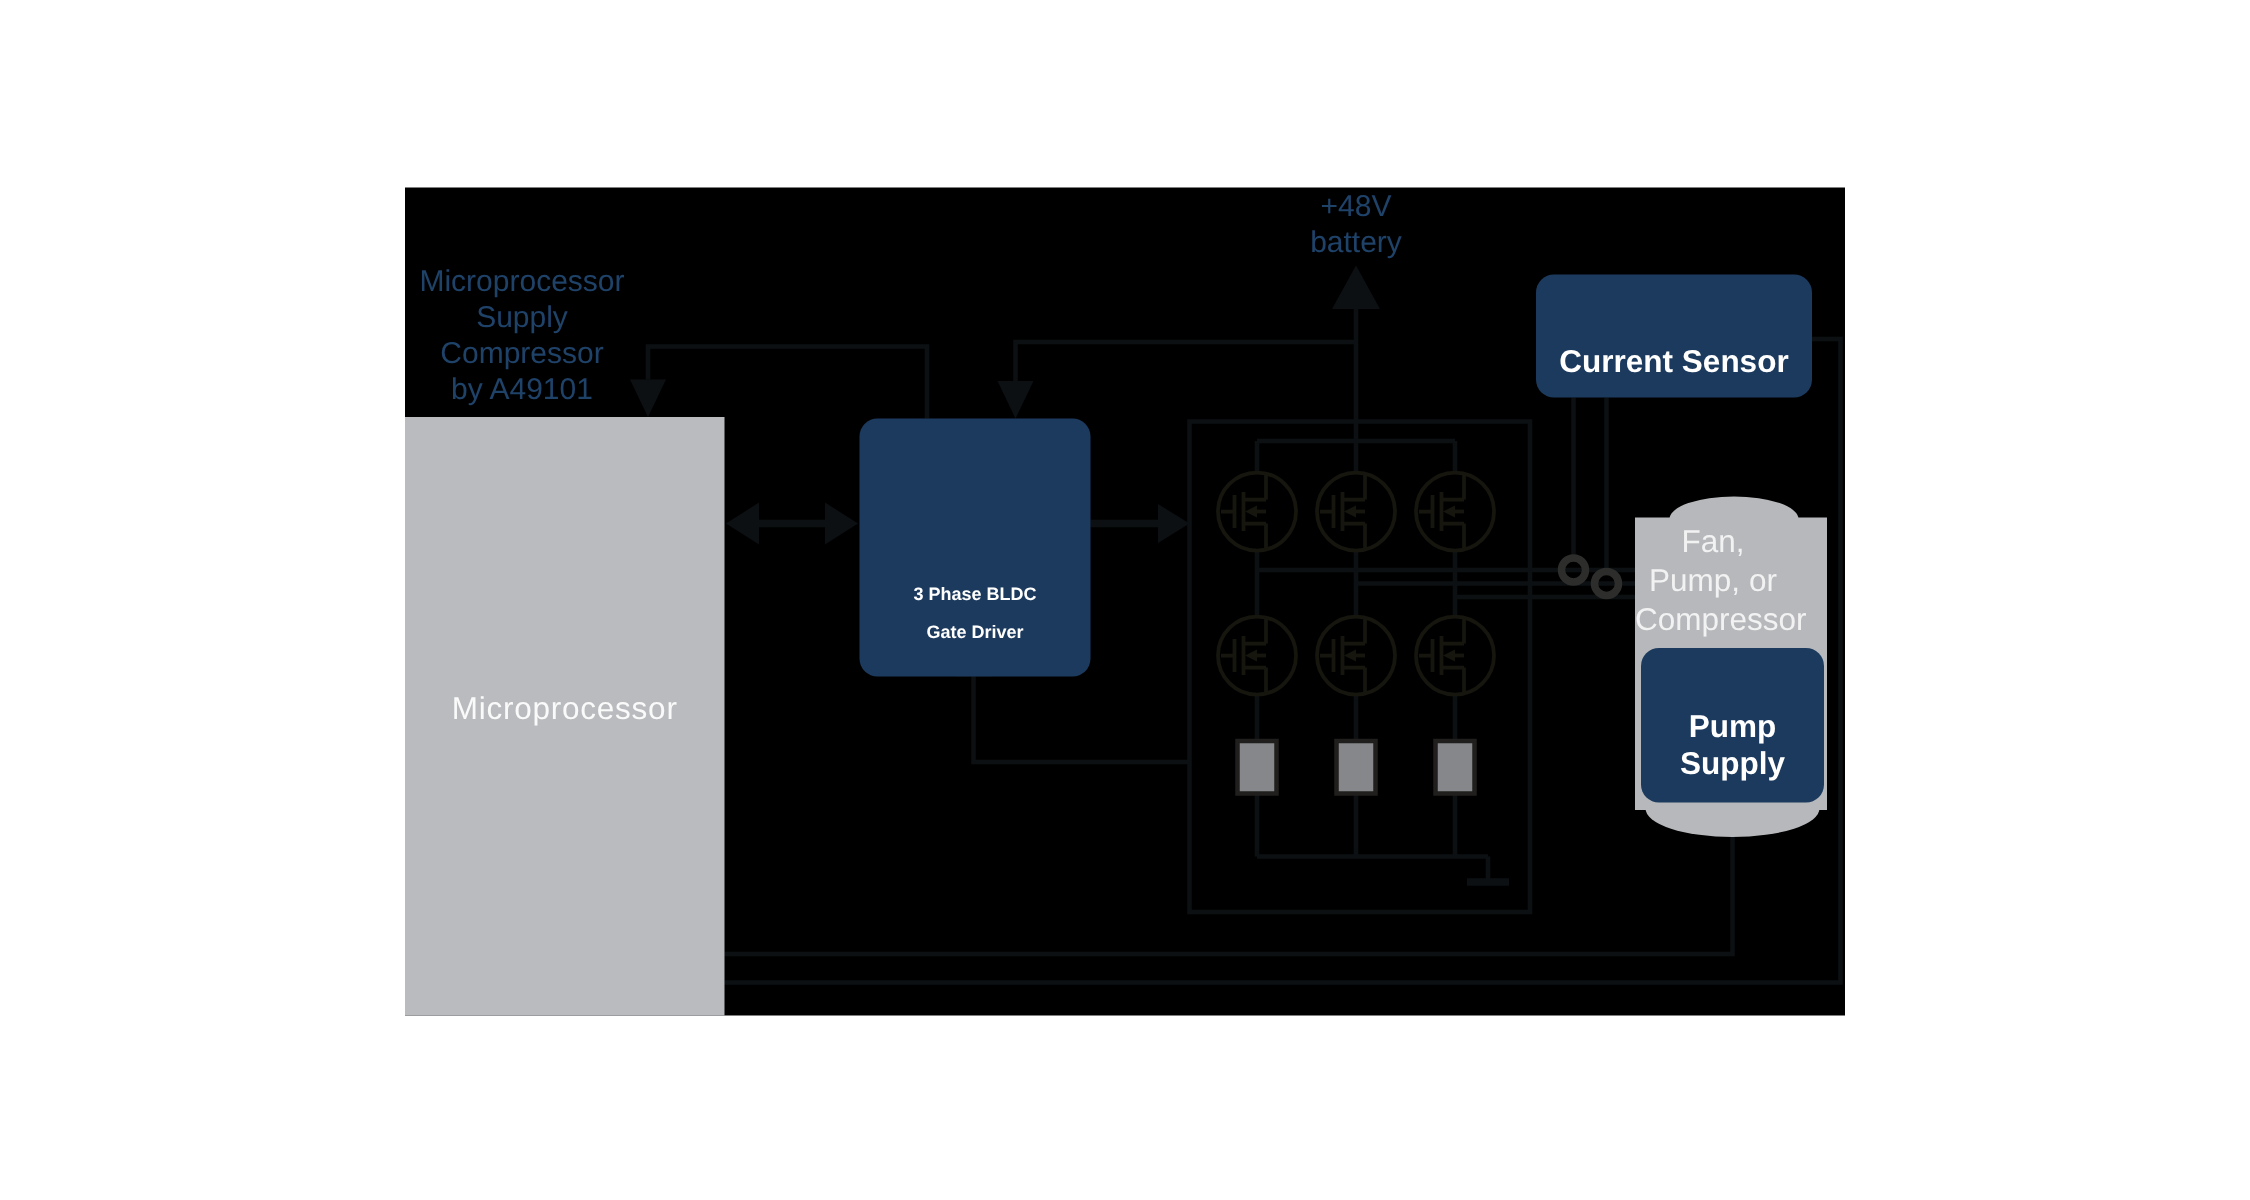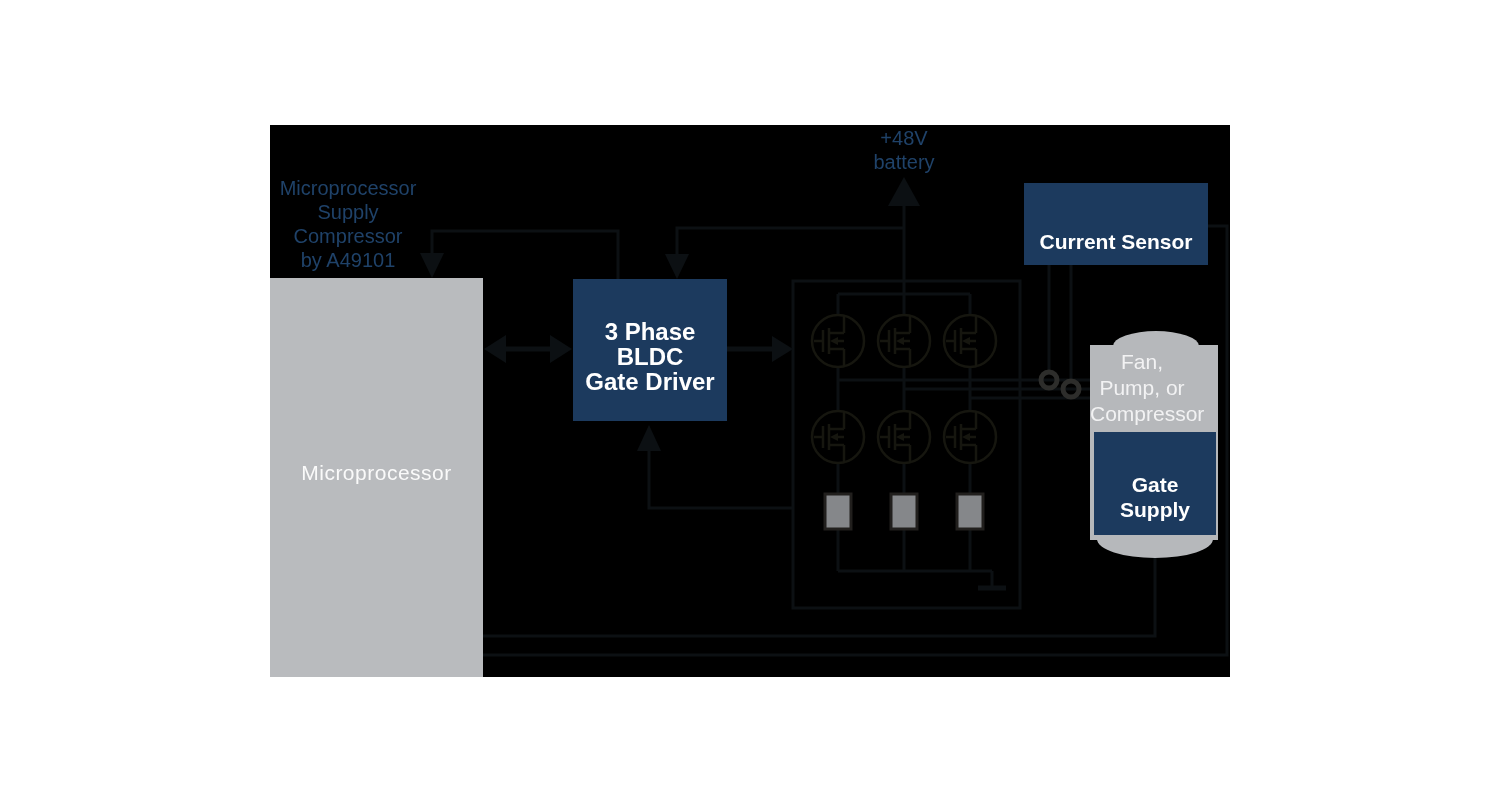--- a/index.html
+++ b/index.html
@@ -12,38 +12,39 @@
   #canvas{
     left:270px;top:125px;width:960px;height:552px;
     background:var(--canvas,#000);
   }
   #circuit-svg{left:0;top:0;width:1500px;height:800px;pointer-events:none;}
   .navy-box{
     background:var(--navy,#1c3a5e);
     color:#ffffff;font-weight:bold;text-align:center;
     display:flex;flex-direction:column;justify-content:flex-end;align-items:center;
     box-sizing:border-box;
+    border-radius:12px;
   }
   .blue-note{
     color:var(--blue_text,#1f4269);
     font-size:20px;line-height:24px;text-align:center;
   }
   #microprocessor-block{
     left:270px;top:278px;width:213px;height:399px;
     background:var(--gray,#b9bbbe);
   }
   #microprocessor-label{
     left:270px;top:461px;width:213px;text-align:center;
     color:#fafafa;font-size:21px;letter-spacing:0.5px;
   }
   #supply-note{left:258px;top:176px;width:180px;}
   #battery-label{left:848px;top:126px;width:112px;}
   #gate-driver-block{
-    left:573px;top:279px;width:154px;height:142px;
-    font-size:24px;line-height:25px;padding-bottom:27px;
+    left:573px;top:279px;width:154px;height:172px;
+    font-size:12px;line-height:25px;padding-bottom:17px;
   }
   #current-sensor-block{
     left:1024px;top:183px;width:184px;height:82px;
     font-size:21px;padding-bottom:11px;
   }
   #motor-label{
     left:1090px;top:349px;width:104px;text-align:center;
     color:#f2f2f3;font-size:21px;line-height:26px;
   }
   #angle-sensor-block{
@@ -165,17 +166,17 @@
     <div>Current Sensor</div>
   </div>
 
   <div id="motor-label" class="abs">
     <div>Fan,</div>
     <div>Pump, or</div>
     <div>Compressor</div>
   </div>
 
   <div id="angle-sensor-block" class="abs navy-box">
-    <div>Gate</div>
+    <div>Pump</div>
     <div>Supply</div>
   </div>
 
 </div>
 
 </body></html>

